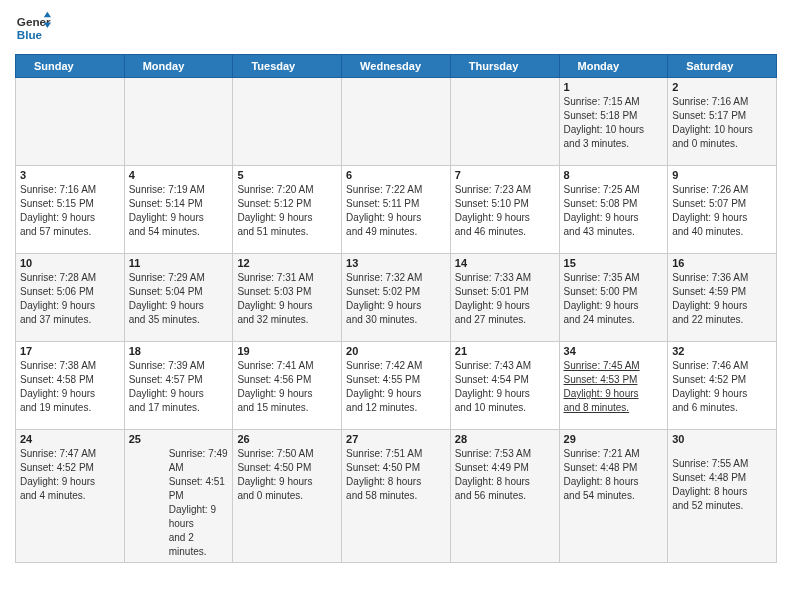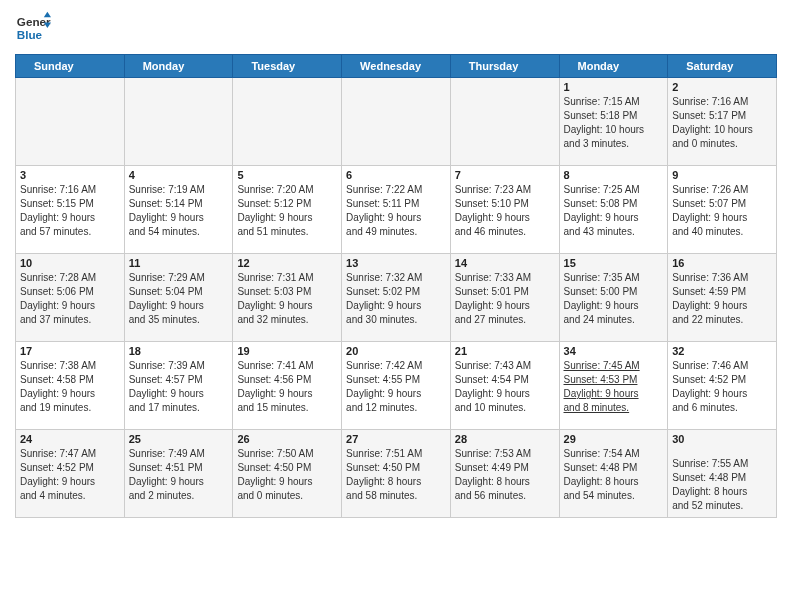--- a/index.html
+++ b/index.html
@@ -294,21 +294,21 @@
         <tr>
           <td>
             <span class="day-num">24</span>
             <div class="day-info" style="white-space: pre-line;">Sunrise: 7:47 AM
 Sunset: 4:52 PM
 Daylight: 9 hours
 and 4 minutes.</div>
           </td>
           <td>
             <span class="day-num">25</span>
-            <div class="day-info" style="white-space: pre-line;">Sunrise: 7:49 AM
+            <div class="day-info" style="white-space: pre-line; margin-left: 40px;">Sunrise: 7:49 AM
 Sunset: 4:51 PM
 Daylight: 9 hours
 and 2 minutes.</div>
           </td>
           <td>
             <span class="day-num">26</span>
             <div class="day-info" style="white-space: pre-line;">Sunrise: 7:50 AM
 Sunset: 4:50 PM
 Daylight: 9 hours
 and 0 minutes.</div>
@@ -322,21 +322,21 @@
           </td>
           <td>
             <span class="day-num">28</span>
             <div class="day-info" style="white-space: pre-line;">Sunrise: 7:53 AM
 Sunset: 4:49 PM
 Daylight: 8 hours
 and 56 minutes.</div>
           </td>
           <td>
             <span class="day-num">29</span>
-            <div class="day-info" style="white-space: pre-line;">Sunrise: 7:54 AM
+            <div class="day-info" style="white-space: pre-line;">Sunrise: 7:21 AM
 Sunset: 4:48 PM
 Daylight: 8 hours
 and 54 minutes.</div>
           </td>
           <td>
             <span class="day-num">30</span>
             <div class="day-info" style="white-space: pre-line; margin-top: 12px;">Sunrise: 7:55 AM
 Sunset: 4:48 PM
 Daylight: 8 hours
 and 52 minutes.</div>

